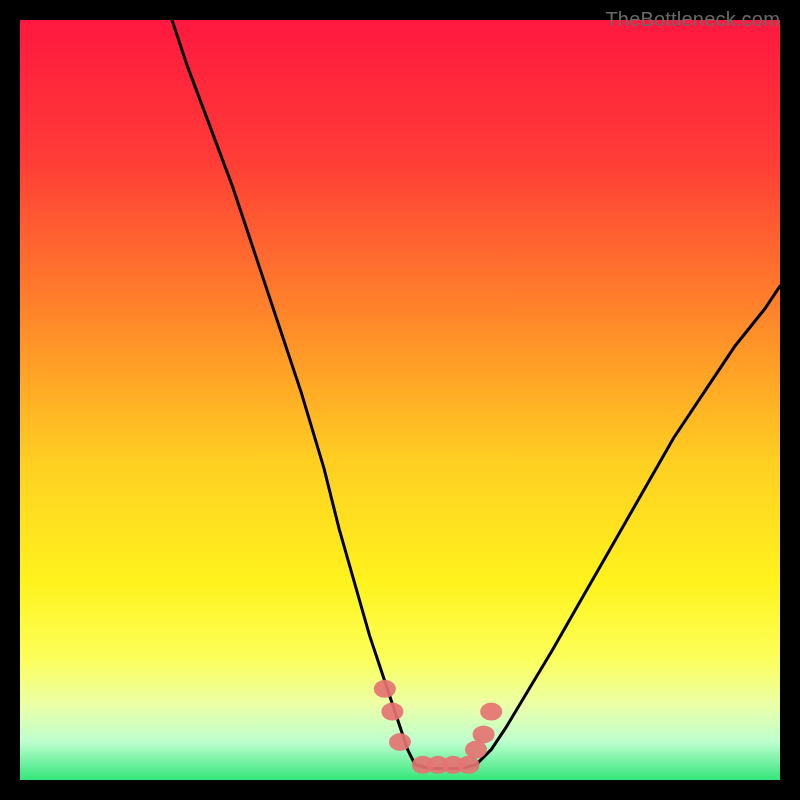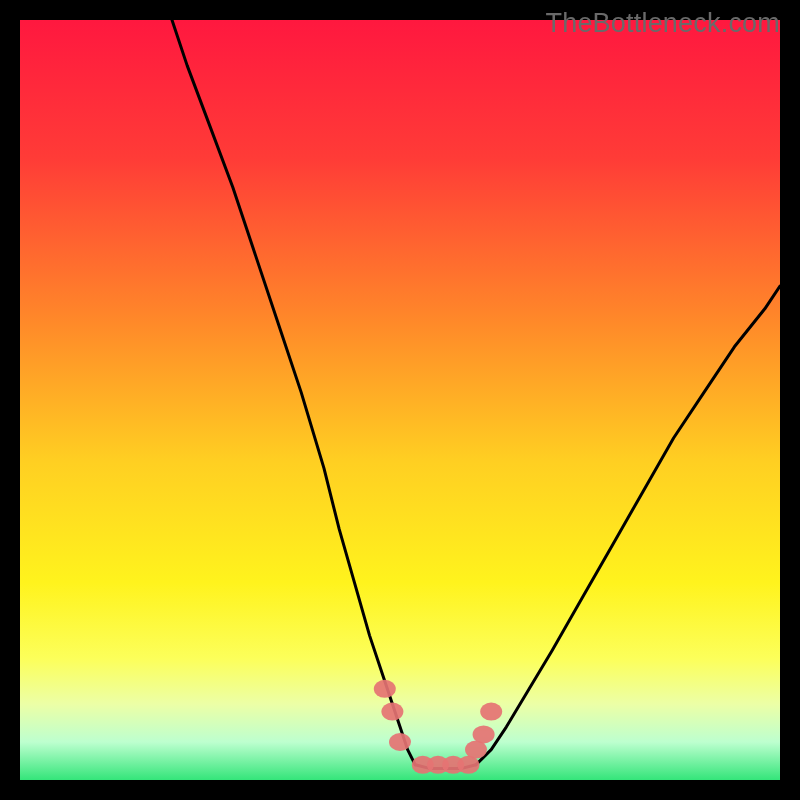--- a/index.html
+++ b/index.html
@@ -24,21 +24,21 @@
     left: 0;
     top: 0;
     width: 760px;
     height: 760px;
   }
   .watermark {
     position: absolute;
     top: 8px;
     right: 20px;
     color: #6a6a6a;
-    font-size: 27px;
+    font-size: 20px;
     letter-spacing: 0.2px;
     font-weight: 500;
     pointer-events: none;
   }
 </style>
 </head>
 <body>
 
 <div class="plot-frame">
   <svg class="plot-svg" viewBox="0 0 760 760" preserveAspectRatio="none">

